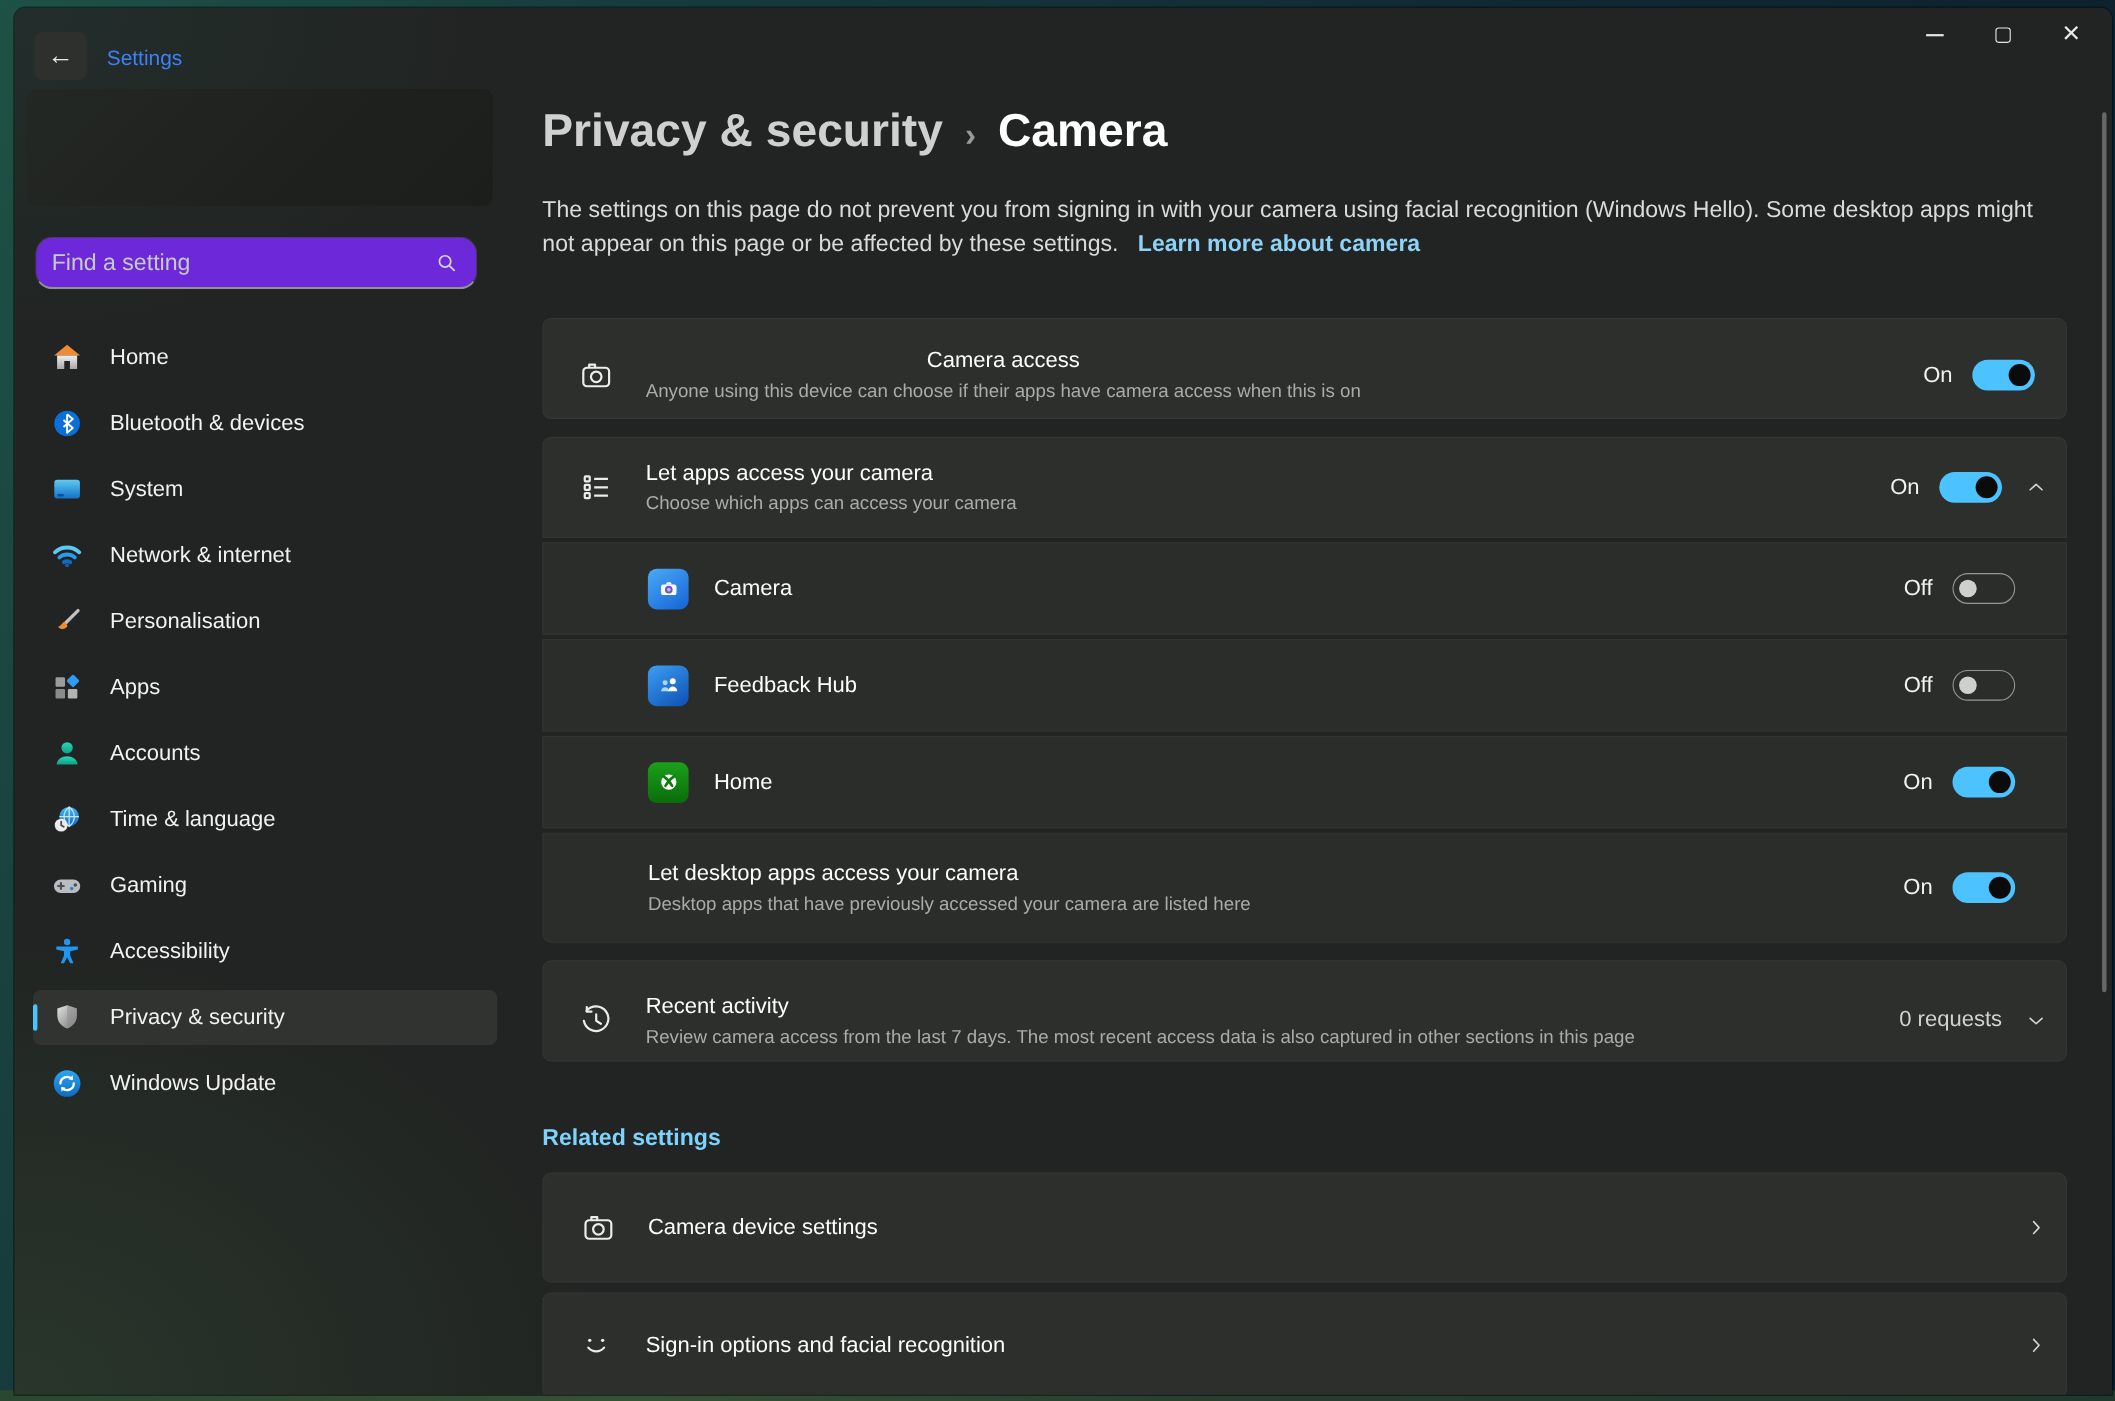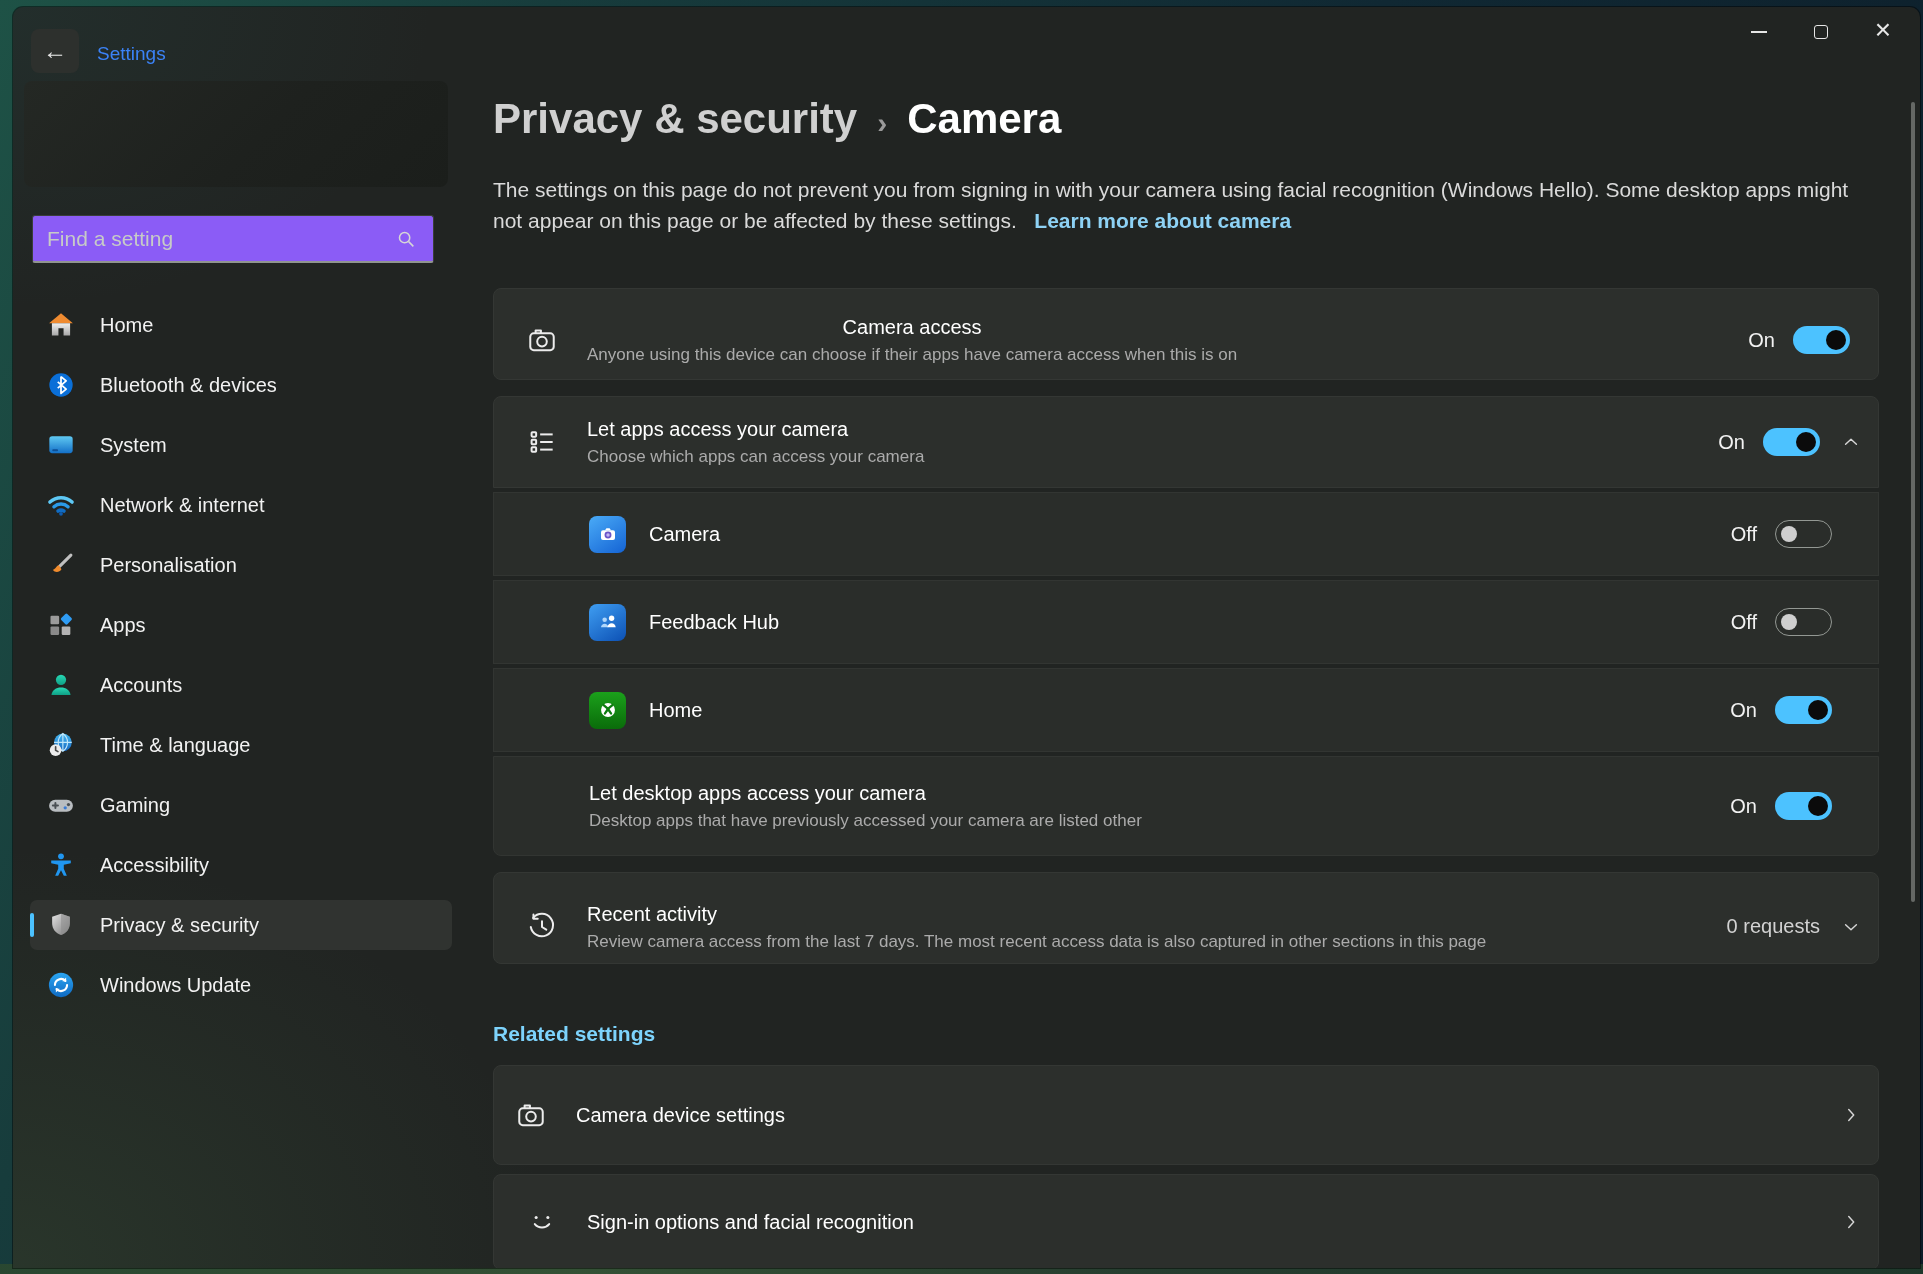--- a/index.html
+++ b/index.html
@@ -28,21 +28,21 @@
   .cap-btn { width:62px; height:42px; display:flex; align-items:center; justify-content:center; cursor:pointer; }
   .min-glyph { display:block; width:16px; height:2px; background:#e6e6e6; }
   .max-glyph { display:block; width:14px; height:14px; border:1.6px solid #e6e6e6; border-radius:3px; }
   .close-glyph { color:#e8e8e8; font-size:28px; font-weight:300; line-height:1; margin-top:-4px; }
 
   
   .sidebar { position:absolute; left:0; top:0; width:465px; height:100%; }
   .profile-card { position:absolute; left:11px; top:74px; width:424px; height:106px; border-radius:8px;
     background:linear-gradient(135deg,#242824 0%,#1e211e 55%,#1b1e1b 100%); cursor:pointer; }
   .search-box { position:absolute; left:19px; top:208px; width:402px; height:48px;
-    background:#8b5cf6; border:1px solid #3a3e3b; border-bottom:2px solid #909490; border-radius:3px;
+    background:#6d28d9; border:1px solid #3a3e3b; border-bottom:2px solid #909490; border-radius:16px;
     display:flex; align-items:center; }
   .search-box input { flex:1; background:transparent; border:none; outline:none; color:#e8e8e8;
     font-size:21px; padding:0 14px; font-family:inherit; }
   .search-box input::placeholder { color:#c7cbc7; }
   .search-glyph { margin-right:16px; display:flex; }
 
   .nav { position:absolute; left:17px; top:293px; width:422px; display:flex; flex-direction:column; gap:10px;justify-content:center; }
   .nav-item { position:relative; height:50px; border-radius:7px; display:flex; align-items:center;
     padding-left:16px; cursor:pointer; }
   .nav-item.active { background:#303330; }
@@ -63,21 +63,21 @@
 
   .card { background:#2c2f2c; border:1px solid #343734; border-radius:8px; width:1386px;
     display:flex; align-items:center; }
   .card.first { margin-top:52px; height:92px; padding:12px 28px 0 31px;text-align:center; }
   .card.expander-head { margin-top:16px; height:92px; border-radius:8px 8px 0 0; padding:0 18px 0 31px; }
   .child-row { background:#2a2d2a; border:1px solid #323532; border-radius:0; width:1386px; height:84px;
     margin-top:4px; display:flex; align-items:center; padding:0 46px 0 95px; }
   .child-row.tall { height:100px; border-radius:0 0 8px 8px; }
   .card.recent { margin-top:16px; height:92px; padding:17px 18px 0 31px; }
   .related-header { margin-top:56px; font-size:21px; font-weight:700; color:#7dd3fc; line-height:28px; }
-  .card.related-a { margin-top:17px; height:100px; padding:0 18px 0 20px; }
+  .card.related-a { margin-top:17px; height:100px; padding:0 18px 0 33px; }
   .card.related-b { margin-top:9px; height:96px; padding:0 18px 0 31px; }
 
   .lead-icon { width:34px; min-width:34px; display:flex; align-items:center; justify-content:center; }
   .row-text { margin-left:28px; display:flex; flex-direction:column; gap:3px; min-width:0; }
   .row-title { font-size:20px; color:#ffffff; line-height:26px; white-space:nowrap; }
   .row-sub { font-size:17px; color:#ababab; line-height:23px; white-space:nowrap; }
   .single-title { margin-left:28px; font-size:20px; color:#ffffff; }
   .spacer { flex:1; }
 
   .app-badge { width:37px; min-width:37px; height:37px; border-radius:8px; display:flex;
@@ -420,21 +420,21 @@
         <span class="spacer"></span>
         <span class="state-label">On</span>
         <div class="toggle on">
             <div class="knob"></div>
           </div>
       </div>
 
       <div class="child-row tall">
         <div class="row-text" style="margin-left:0">
           <span class="row-title">Let desktop apps access your camera</span>
-          <span class="row-sub">Desktop apps that have previously accessed your camera are listed other</span>
+          <span class="row-sub">Desktop apps that have previously accessed your camera are listed here</span>
         </div>
         <span class="spacer"></span>
         <span class="state-label">On</span>
         <div class="toggle on">
             <div class="knob"></div>
           </div>
       </div>
 
       <div class="card recent">
         <span class="lead-icon">

